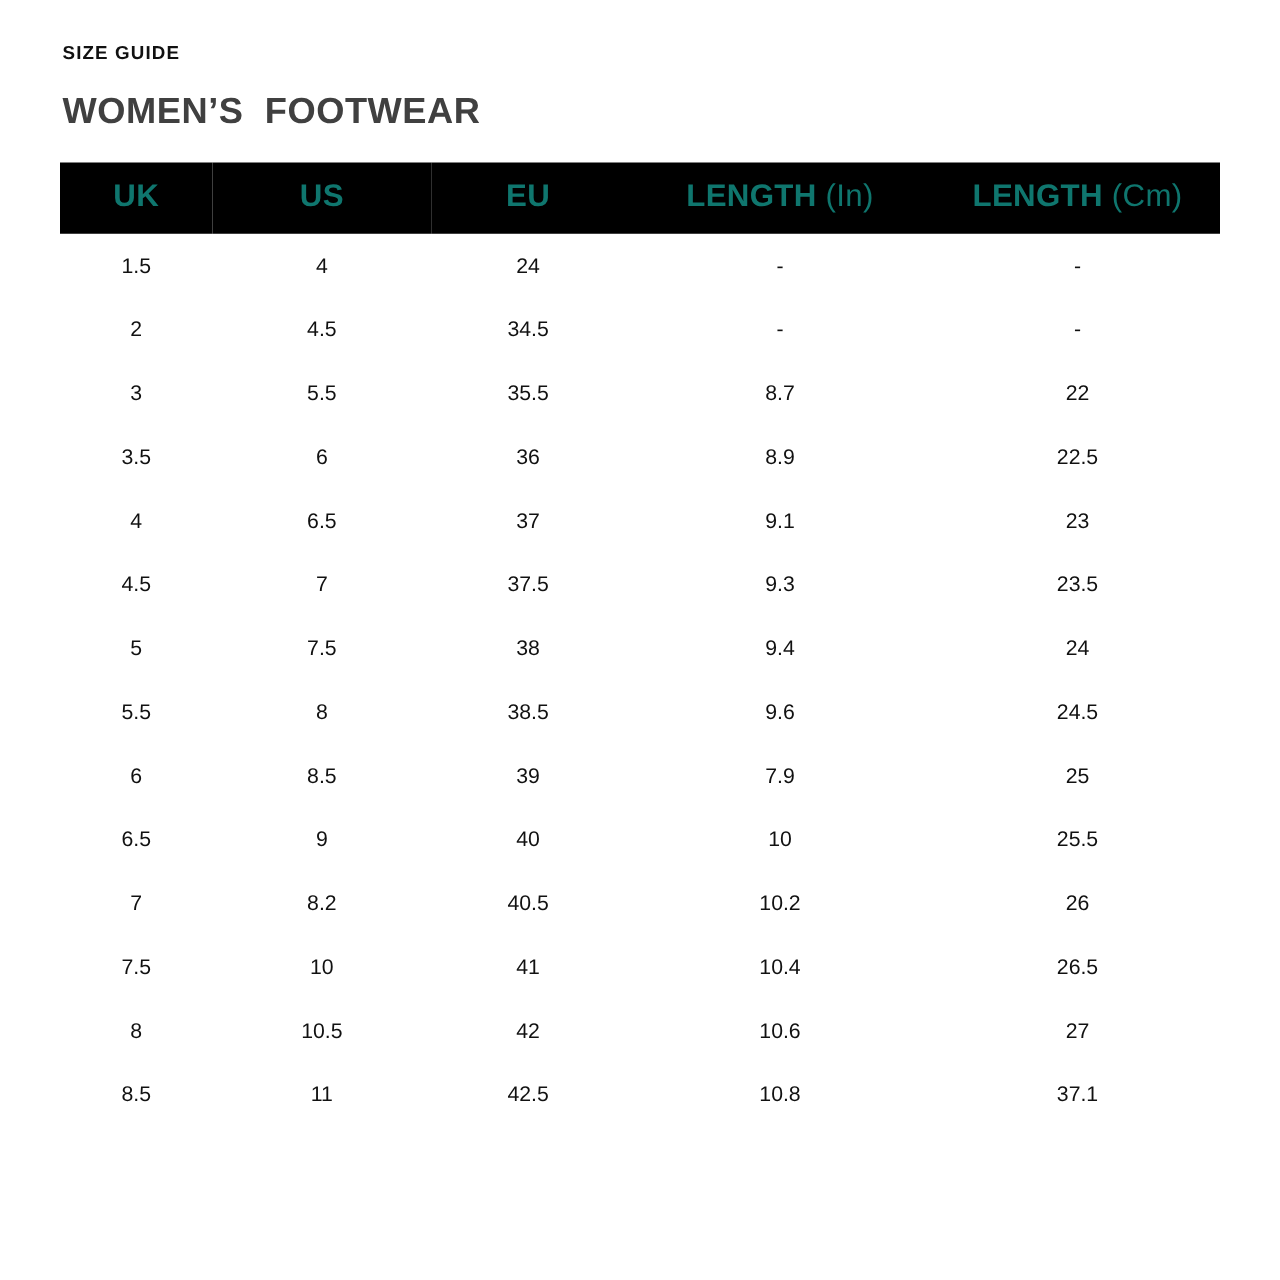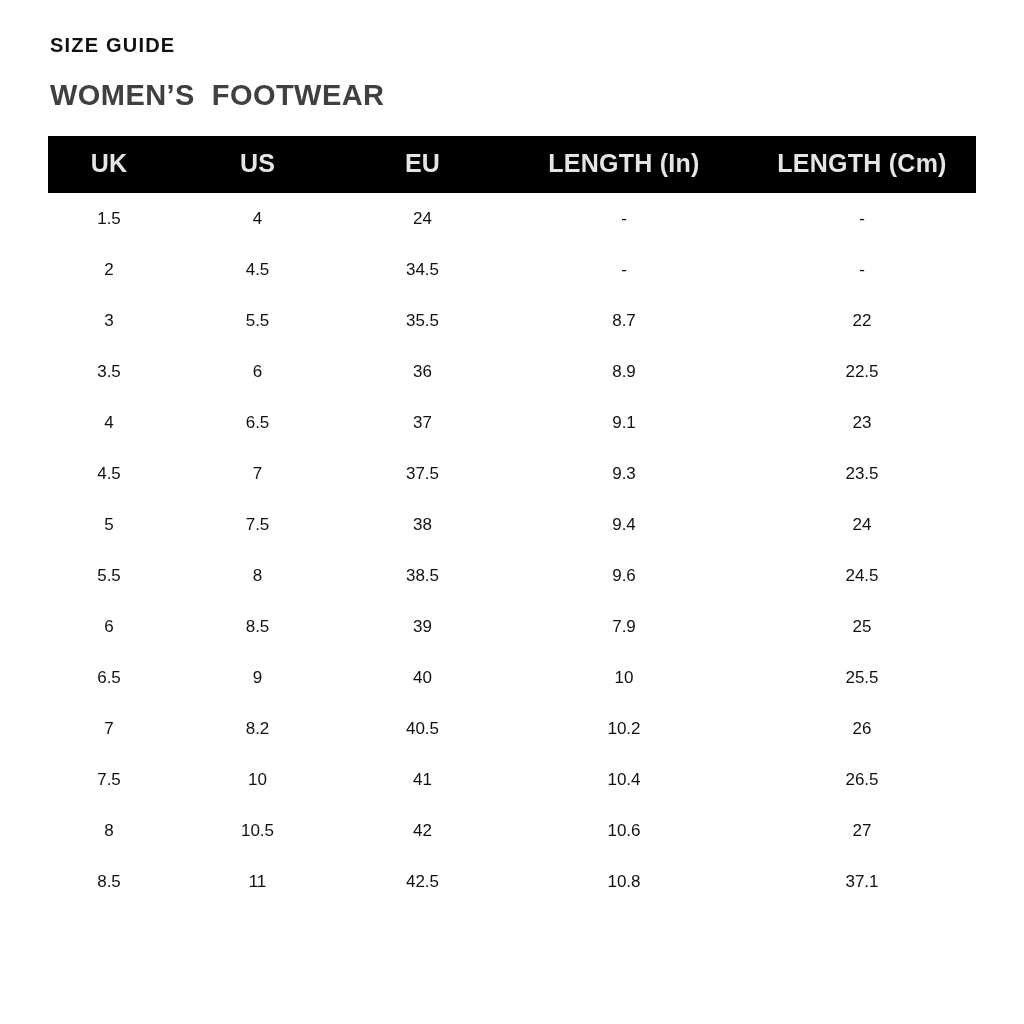--- a/index.html
+++ b/index.html
@@ -15,21 +15,21 @@
     overflow: hidden;
   }
   .page {
     position: relative;
     width: 1024px;
     height: 1024px;
     box-sizing: border-box;
     padding: 34px 48px 0 48px;
   }
   .eyebrow {
-    font-size: 20px;
+    font-size: 15px;
     font-weight: bold;
     letter-spacing: 0.06em;
     color: #111111;
     margin: 0 0 22px 2px;
   }
   .title {
     font-size: 29px;
     font-weight: bold;
     letter-spacing: 0.015em;
     color: #404040;
@@ -38,31 +38,31 @@
   }
   table.size-table {
     border-collapse: collapse;
     width: 928px;
     table-layout: fixed;
   }
   table.size-table thead tr {
     background: #000000;
   }
   table.size-table thead th {
-    color: #e5e5e5;
+    color: #0f766e;
     font-size: 25px;
     font-weight: bold;
     letter-spacing: 0.01em;
     padding: 13px 0 15px 0;
     text-align: center;
     vertical-align: middle;
     white-space: nowrap;
   }
   table.size-table thead th .unit {
-    font-weight: bold;
+    font-weight: normal;
   }
   table.size-table tbody td {
     font-size: 17px;
     font-weight: normal;
     color: #111111;
     text-align: center;
     padding: 15.5px 0 15.5px 0;
     vertical-align: middle;
   }
   

